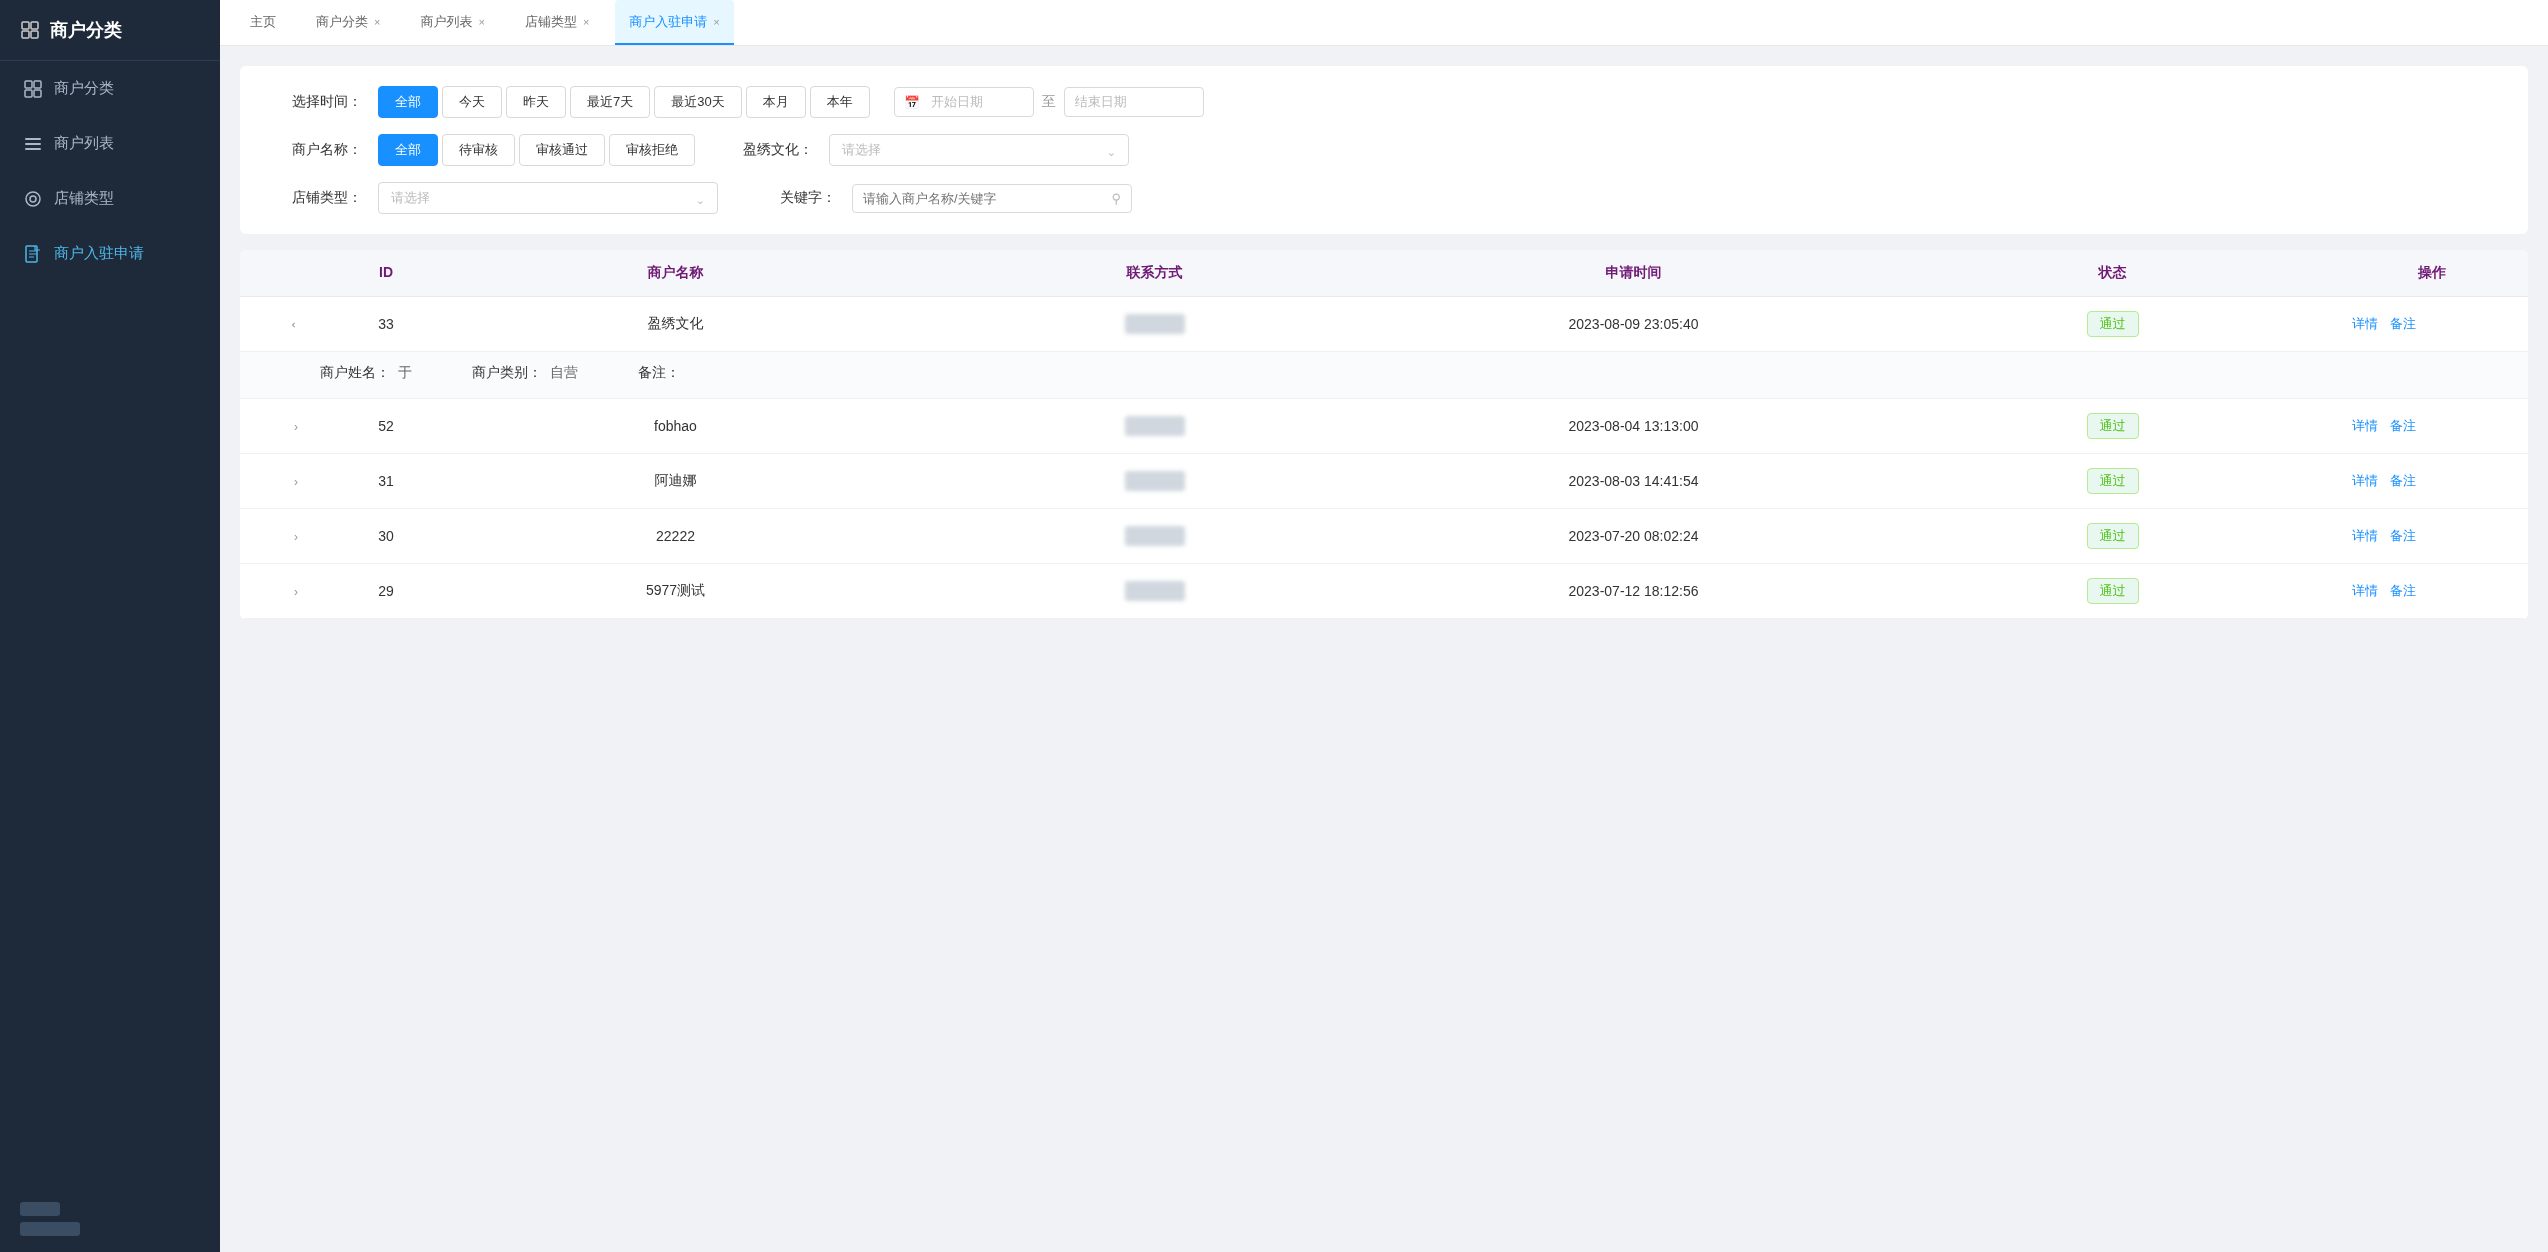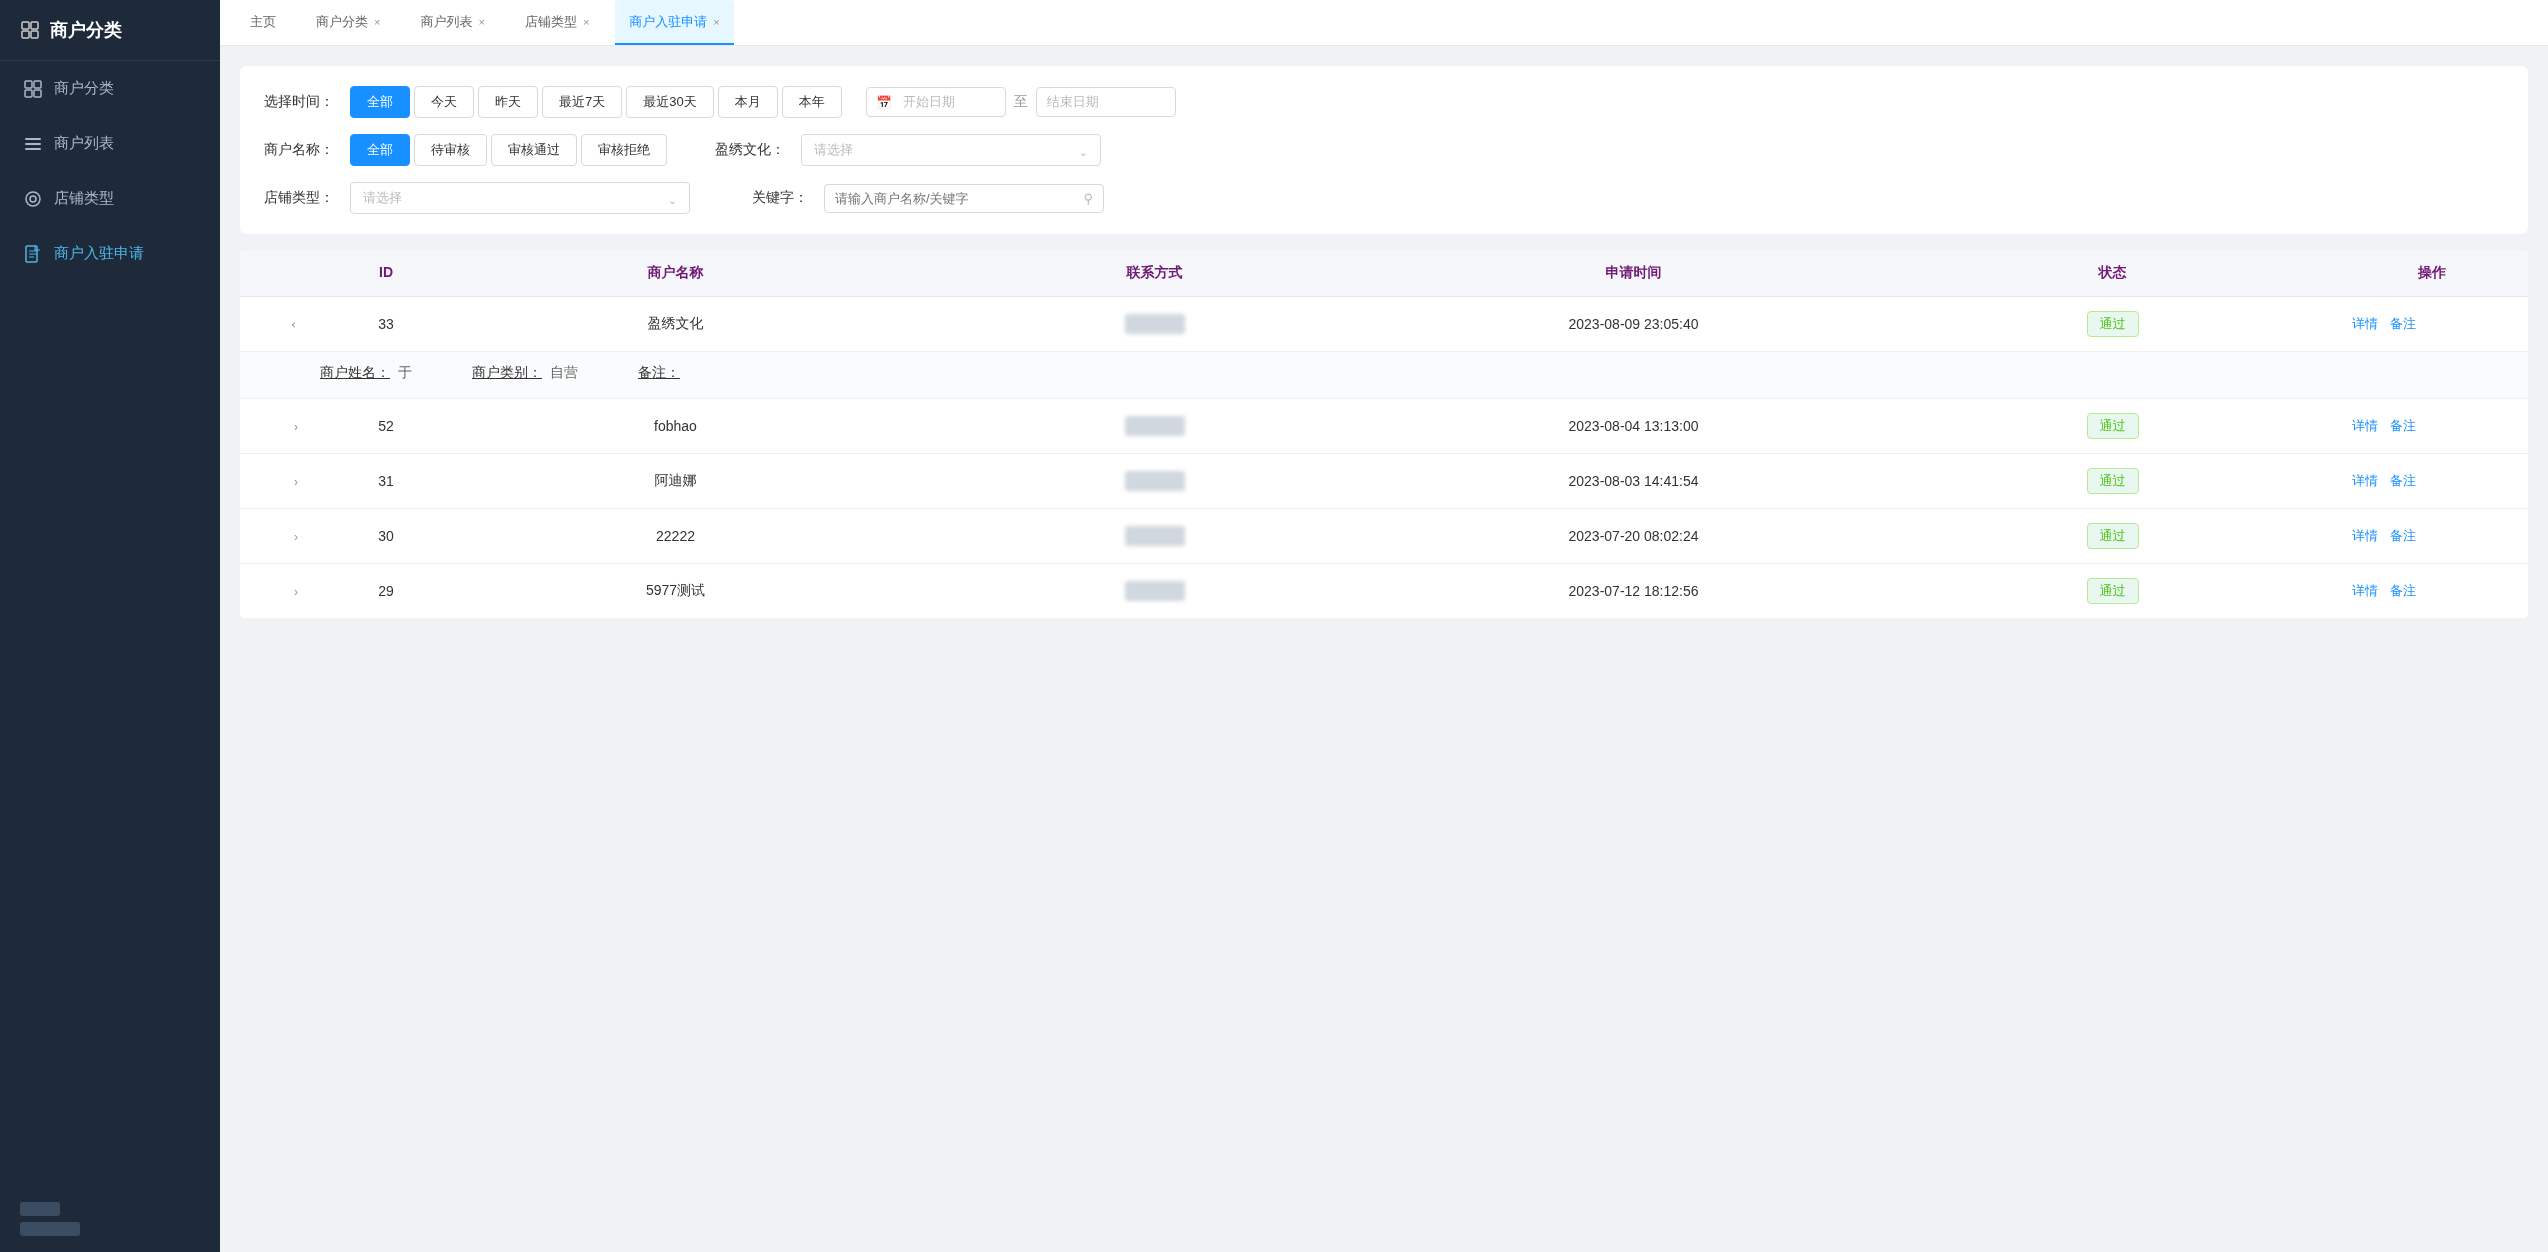--- a/index.html
+++ b/index.html
@@ -113,20 +113,21 @@
       gap: 16px;
       margin-bottom: 16px;
     }
     .filter-row:last-child { margin-bottom: 0; }
     .filter-label {
       font-size: 14px;
       color: #333;
       white-space: nowrap;
       min-width: 70px;
       text-align: right;
+      margin-left: 28px;
     }
     .btn-group {
       display: flex;
       gap: 4px;
     }
     .btn {
       padding: 6px 16px;
       border-radius: 4px;
       border: 1px solid #d9d9d9;
       background: #fff;
@@ -232,21 +233,21 @@
       padding: 12px 24px 16px 80px;
     }
     .expand-content {
       display: flex;
       gap: 60px;
       align-items: center;
       font-size: 14px;
       color: #333;
     }
     .expand-field { display: flex; align-items: center; gap: 8px; }
-    .expand-label { color: #333; font-weight: 500; text-decoration: underline; }
+    .expand-label { color: #333; font-weight: 500; }
     .expand-value { color: #666; }
 
     .status-badge {
       display: inline-block;
       padding: 3px 12px;
       border-radius: 4px;
       font-size: 13px;
     }
     .status-pass {
       background: #e8f7f0;

